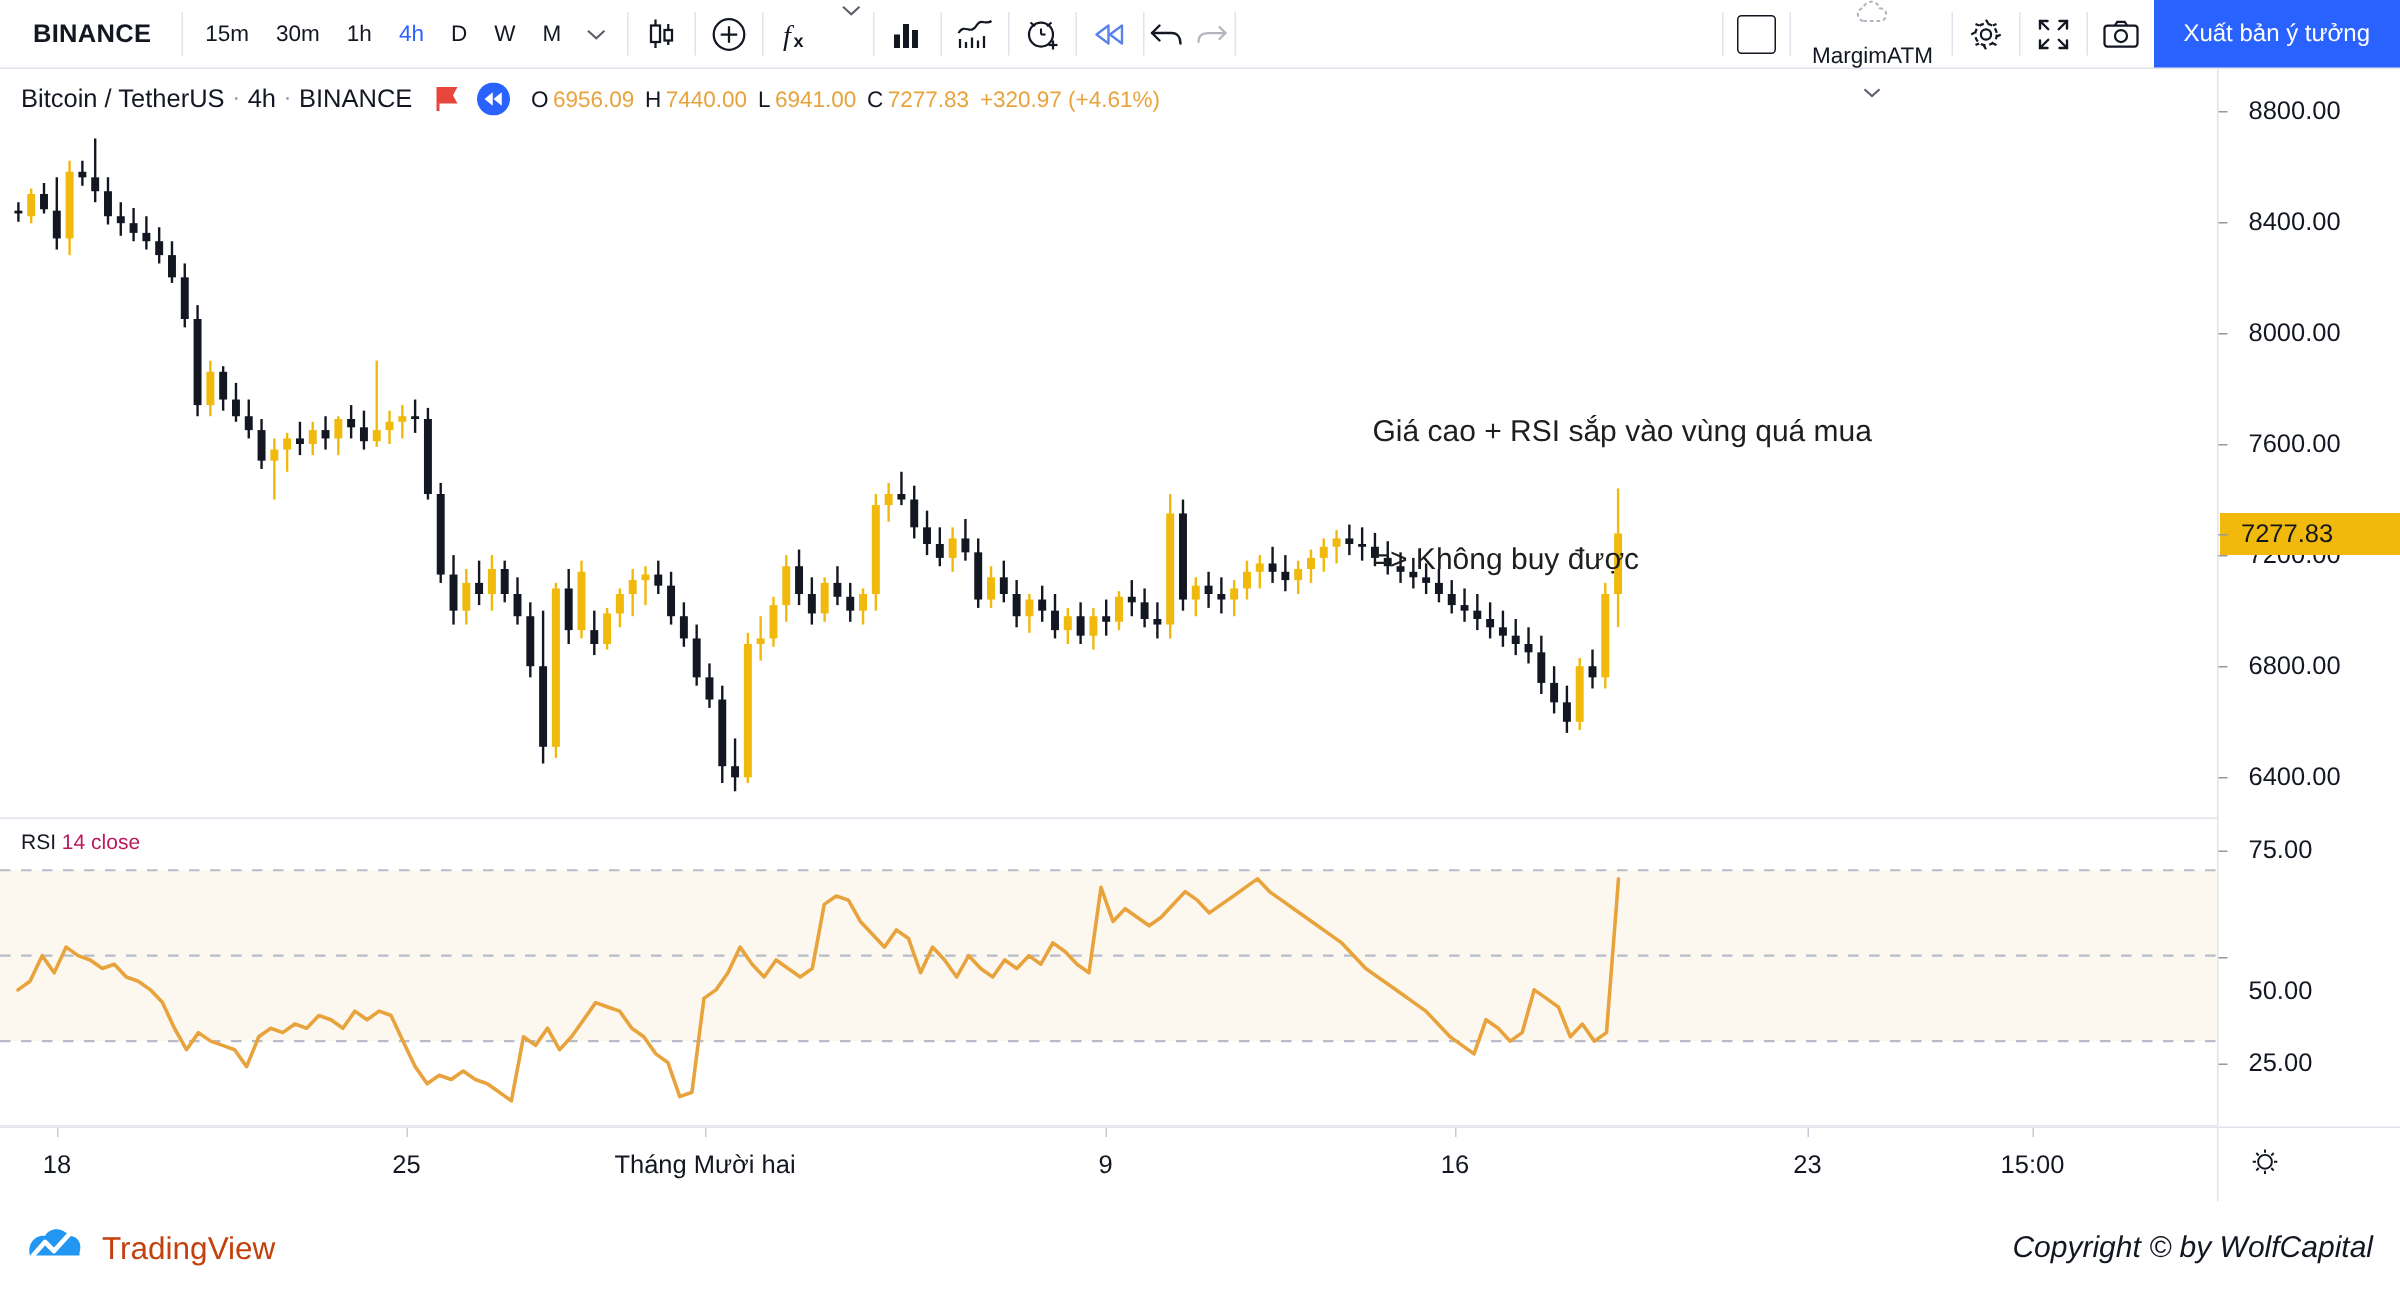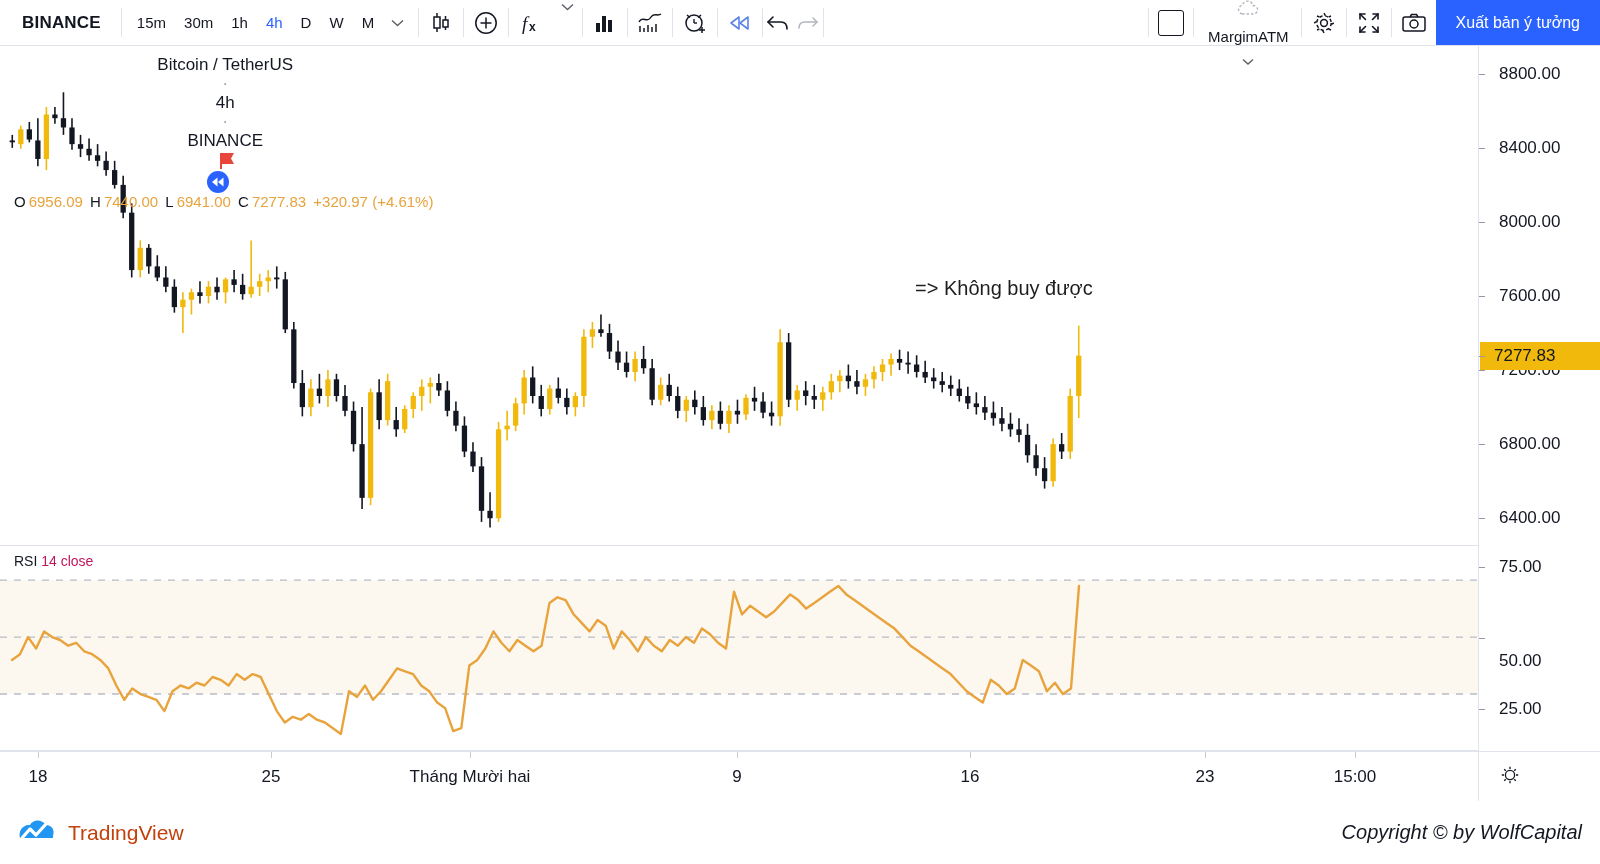--- a/index.html
+++ b/index.html
@@ -47,21 +47,21 @@
   .sq-btn {
     width:26px; height:26px; border:1.6px solid #131722; border-radius:3px;
   }
 
   
   .chart-wrap { position:absolute; left:0; top:46px; width:1600px; height:755px; }
   .price-pane {
     position:absolute; left:0; top:0; width:1478px; height:500px;
     border-bottom:1px solid #e0e3eb; overflow:hidden;
   }
-  .legend { position:absolute; left:14px; top:9px; display:flex; align-items:center; gap:0; white-space:nowrap;flex-direction:column; }
+  .legend { position:absolute; left:14px; top:9px; display:flex; align-items:center; gap:0; white-space:nowrap; }
   .lg-title { font-size:17px; color:#131722; }
   .lg-dot { color:#9598a1; padding:0 5px; }
   .flag-icon { margin:0 10px 0 14px; display:flex; }
   .replay-icon { margin-right:14px; display:flex; }
   .ohlc { font-size:15px; color:#131722; }
   .ohlc .v { color:#e8a33d; }
   .ohlc .lbl { color:#131722; }
   .ohlc .chg { color:#e8a33d; }
   .ohlc span { margin-right:3px; }
 
@@ -574,20 +574,21 @@
         <span class="ohlc">
           <span class="lbl">O</span><span class="v">6956.09</span>
           <span class="lbl">H</span><span class="v">7440.00</span>
           <span class="lbl">L</span><span class="v">6941.00</span>
           <span class="lbl">C</span><span class="v">7277.83</span>
           <span class="chg">+320.97 (+4.61%)</span>
         </span>
       </div>
 
       <div class="annot">
+        <div>Giá cao + RSI sắp vào vùng quá mua</div>
         <div>=&gt; Không buy được</div>
       </div>
     </div>
 
     <div class="rsi-pane">
       <svg id="rsi-svg" width="1478" height="205">
           <rect x="0" y="34.16666666666666" width="1478" height="113.88888888888889" fill="#fdf8ef"></rect>
           <line x1="0" x2="1478" y1="34.16666666666666" y2="34.16666666666666" stroke="#b6bcc8" stroke-width="1.4" stroke-dasharray="7 7"></line>
           <line x1="0" x2="1478" y1="91.1111111111111" y2="91.1111111111111" stroke="#b6bcc8" stroke-width="1.4" stroke-dasharray="7 7"></line>
           <line x1="0" x2="1478" y1="148.05555555555554" y2="148.05555555555554" stroke="#b6bcc8" stroke-width="1.4" stroke-dasharray="7 7"></line>

